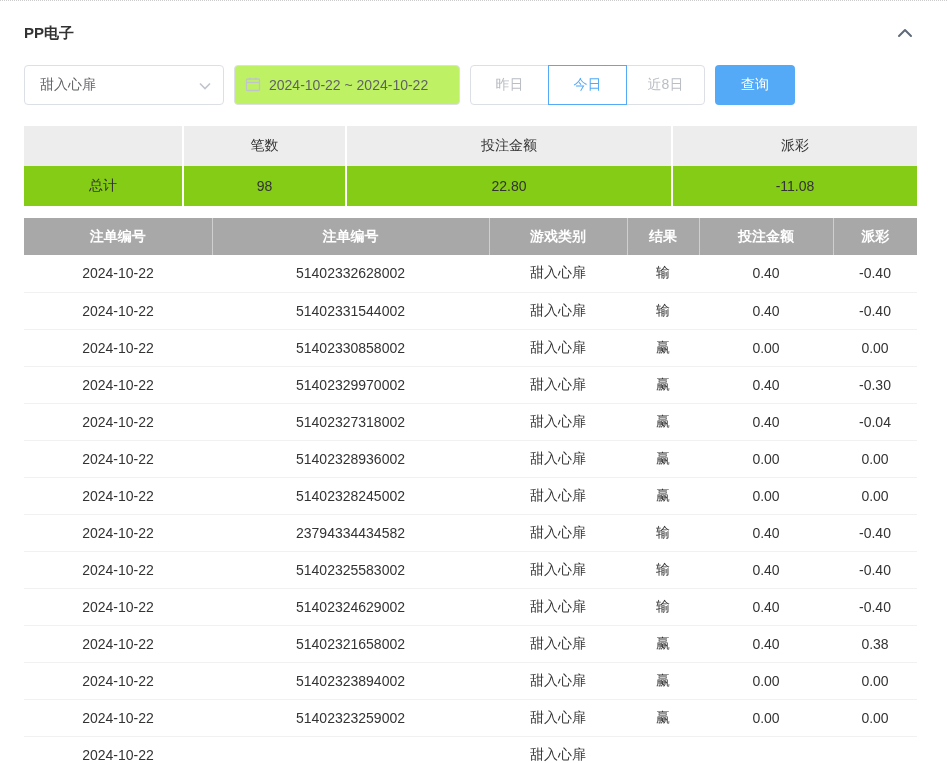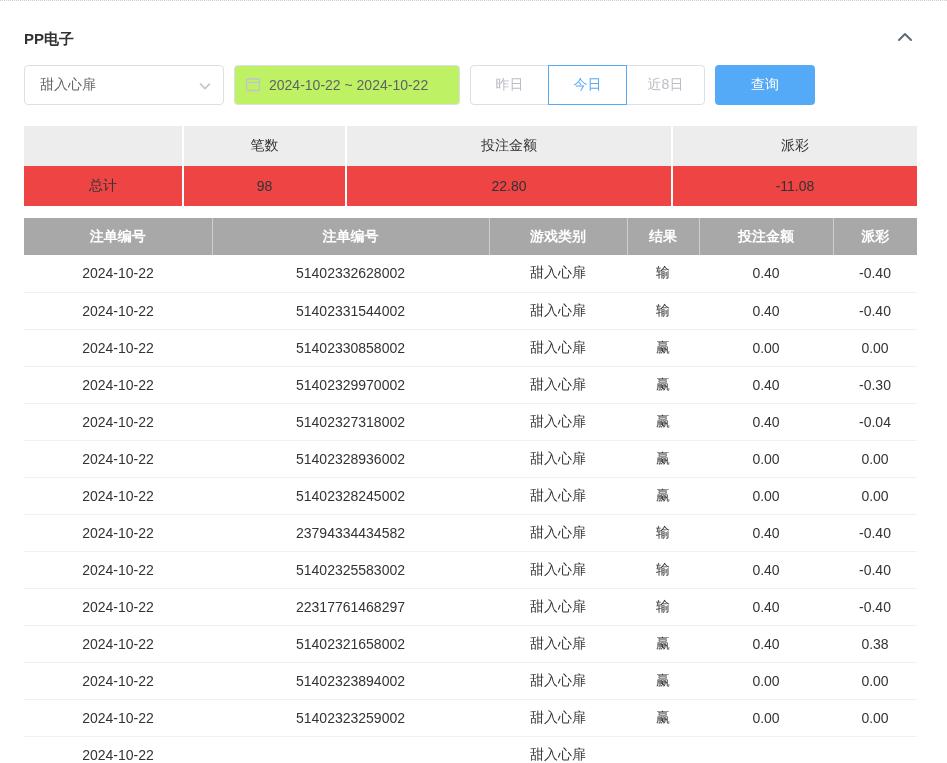--- a/index.html
+++ b/index.html
@@ -5,21 +5,21 @@
   * { margin:0; padding:0; box-sizing:border-box; }
   html, body {
     width:947px; height:763px; overflow:hidden; background:#ffffff;
     font-family:"Liberation Sans","DejaVu Sans",sans-serif;
     font-size:14px; color:#333333;
   }
   .page { width:947px; height:763px; border-top:1px dotted #cccccc; }
   .inner { padding:0 30px 0 24px; }
 
   
-  .title-row { height:32px; margin:16px 0; display:flex; align-items:flex-end; justify-content:space-between; }
+  .title-row { height:32px; margin:16px 0; display:flex; align-items:center; justify-content:space-between; }
   .panel-title { font-size:15px; font-weight:bold; color:#333333; }
   .collapse-btn { border:none; background:transparent; cursor:pointer; display:flex; align-items:center; padding:4px; }
 
   
   .filter-row { display:flex; align-items:center; gap:10px; height:40px; }
   .select-box {
     width:200px; height:40px; border:1px solid #dcdfe6; border-radius:4px;
     display:flex; align-items:center; justify-content:space-between;
     padding:0 12px 0 15px; color:#606266; cursor:pointer; background:#fff;
   }
@@ -31,33 +31,33 @@
   .btn-group { display:flex; }
   .range-btn {
     width:79px; height:40px; background:#fff; border:1px solid #dcdfe6;
     color:#b9bdc4; font-size:14px; cursor:pointer; margin-left:-1px;
     font-family:inherit;
   }
   .range-btn:first-child { border-radius:4px 0 0 4px; margin-left:0; }
   .range-btn:last-child { border-radius:0 4px 4px 0; }
   .range-btn.active { color:#55aaf7; border-color:#55aaf7; position:relative; z-index:1; }
   .query-btn {
-    width:100px; height:40px; background:#55aaf7; border:none; border-radius:4px;
+    width:80px; height:40px; background:#55aaf7; border:none; border-radius:4px;
     color:#ffffff; font-size:14px; cursor:pointer; font-family:inherit;
   }
 
   
   .summary-table { width:893px; margin-top:21px; border-collapse:separate; border-spacing:0; table-layout:fixed; }
   .summary-table th {
     height:40px; background:#ededed; font-weight:normal; color:#333333;
     text-align:center; border-right:2px solid #ffffff; font-size:14px;
   }
   .summary-table th:last-child { border-right:none; }
   .summary-table td {
-    height:40px; background:#ef4444; text-align:center; color:#333333;
+    height:40px; background:#84cc16; text-align:center; color:#333333;
     border-right:2px solid #ffffff;
   }
   .summary-table td:last-child { border-right:none; }
 
   
   .main-table { width:893px; margin-top:12px; border-collapse:collapse; table-layout:fixed; }
   .main-table th {
     height:37px; background:#a8a8a8; color:#ffffff; font-weight:bold;
     text-align:center; font-size:14px; border-right:1px solid rgba(255,255,255,0.45);
   }
@@ -228,21 +228,21 @@
           <tr>
             <td>2024-10-22</td>
             <td>51402325583002</td>
             <td>甜入心扉</td>
             <td>输</td>
             <td>0.40</td>
             <td class="neg">-0.40</td>
           </tr>
           <tr>
             <td>2024-10-22</td>
-            <td>22317761468297</td>
+            <td>51402324629002</td>
             <td>甜入心扉</td>
             <td>输</td>
             <td>0.40</td>
             <td class="neg">-0.40</td>
           </tr>
           <tr>
             <td>2024-10-22</td>
             <td>51402321658002</td>
             <td>甜入心扉</td>
             <td>赢</td>

